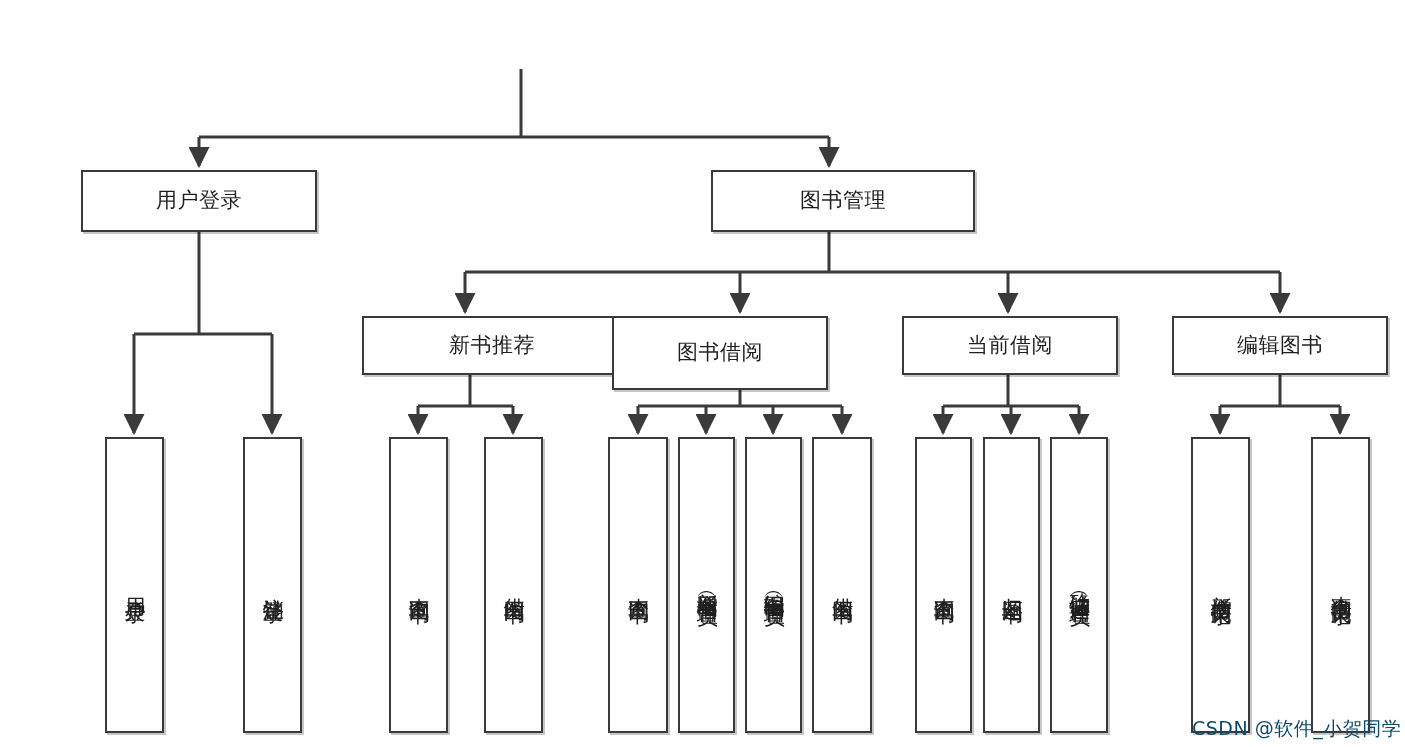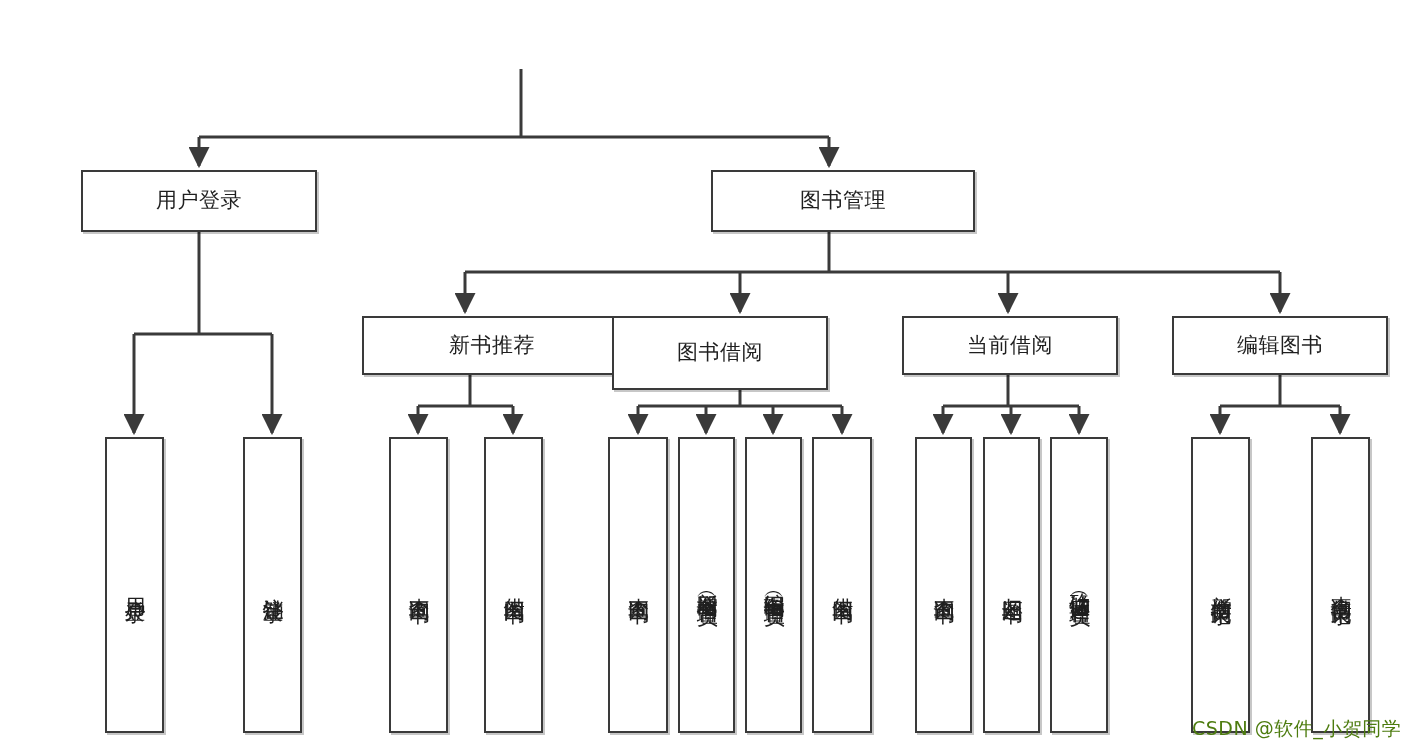--- a/index.html
+++ b/index.html
@@ -46,21 +46,21 @@
   .node.vertical .label {
     writing-mode: vertical-rl;
     text-orientation: upright;
     white-space: normal;
     letter-spacing: 2px;
     font-size: 21px;
   }
   .node.root .label { font-size: 22px; }
   .watermark {
     position: absolute;
-    color: #4d7c0f;
+    color: #0c4a6e;
     font-size: 19px;
     white-space: nowrap;
     letter-spacing: 0.5px;
   }
 </style>
 </head>
 <body>
 
 <div id="canvas">
 

